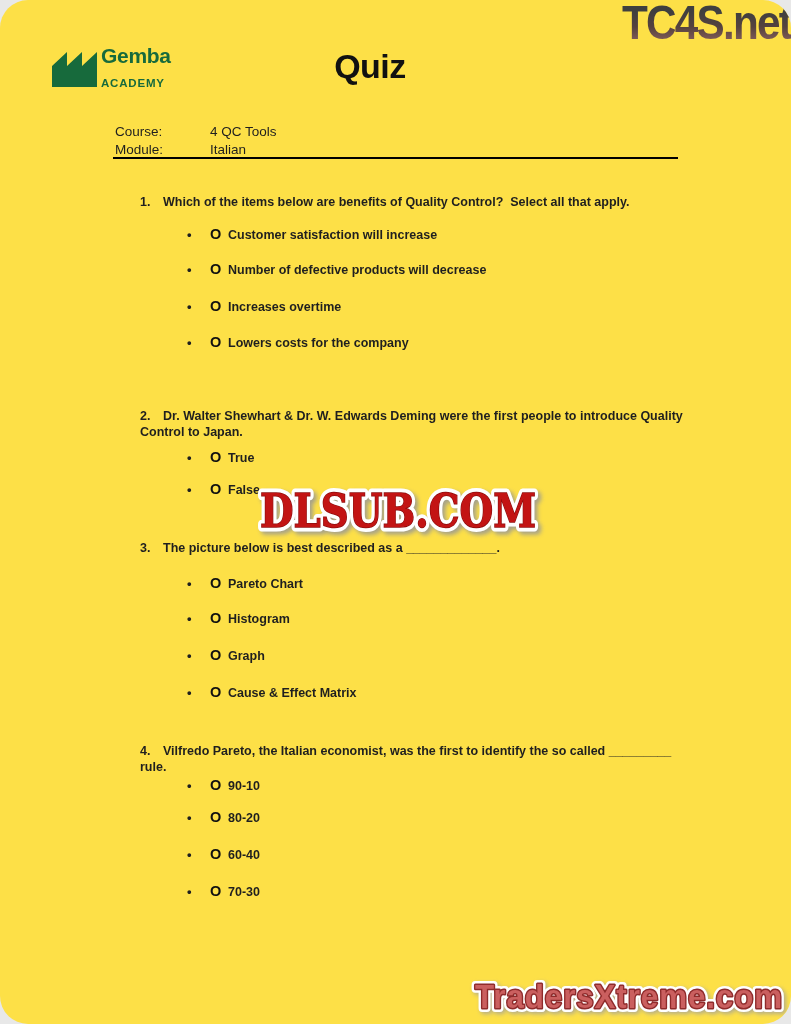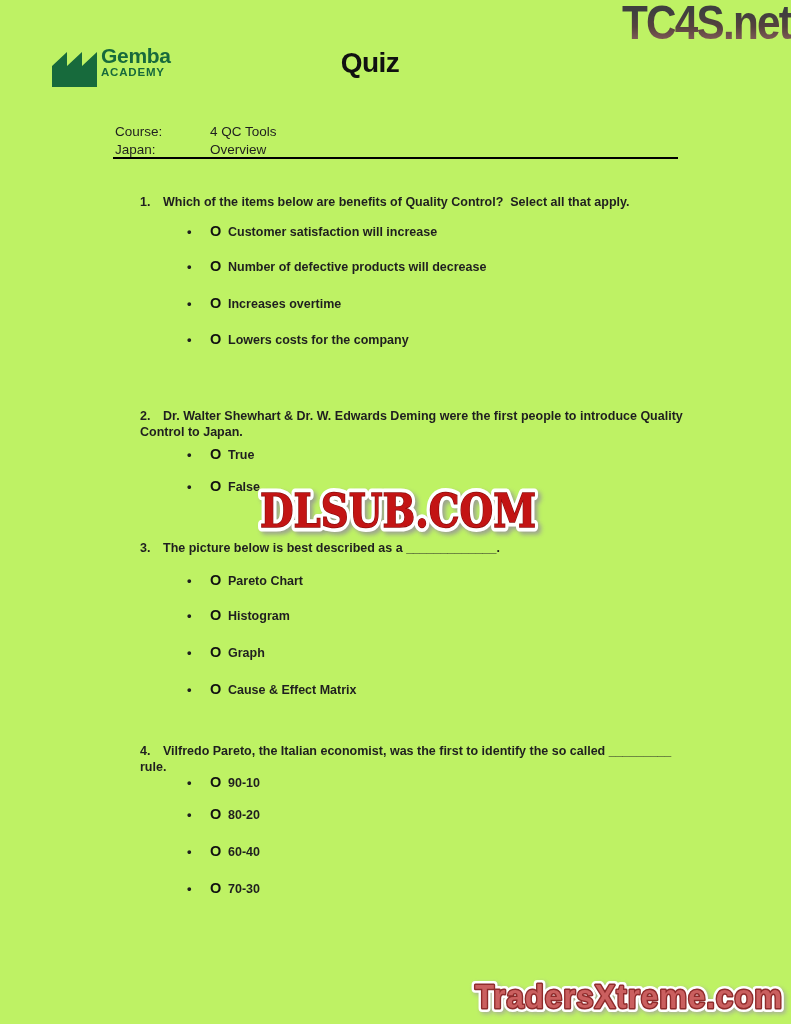--- a/index.html
+++ b/index.html
@@ -1,51 +1,51 @@
 <!DOCTYPE html>
 <html><head>
 <meta charset="utf-8">
 <style>
   html,body{margin:0;padding:0;background:#e8e8e8;}
   .page{
     position:relative;width:791px;height:1024px;margin:0 auto;
-    background:#bef264;overflow:hidden;
-    font-family:"Liberation Sans",sans-serif;color:#1f1f1f;
+    background:#fde047;overflow:hidden;
+    font-family:"Liberation Sans",sans-serif;color:#1f1f1f;border-radius:28px;
   }
   
   .tc4s{
     position:absolute;top:-5px;right:0px;
     font-family:"Liberation Sans",sans-serif;font-weight:bold;font-size:48px;
     letter-spacing:-2px;transform:scaleX(.88);transform-origin:right top;
     background:linear-gradient(to bottom,#3f3f3f 30%,#55423e 58%,#976964 95%);
     -webkit-background-clip:text;background-clip:text;color:transparent;
     white-space:nowrap;
   }
   
   .logo{position:absolute;left:52px;top:45px;display:flex;align-items:flex-start;}
   .logo svg{display:block;margin-top:2px;}
   .logo-text{margin-left:3px;line-height:1;}
   .logo-name{font-weight:bold;font-size:21px;color:#176a3c;letter-spacing:-0.3px;}
-  .logo-sub{font-weight:bold;font-size:11.5px;color:#176a3c;letter-spacing:0.8px;margin-top:1px;}
+  .logo-sub{font-weight:bold;font-size:11.5px;color:#176a3c;letter-spacing:0.8px;margin-top:12px;}
   
   .title{
     position:absolute;left:0;top:47px;width:740px;margin:0;text-align:center;
-    font-size:28px;font-weight:bold;color:#111;letter-spacing:-0.5px;
+    font-size:34px;font-weight:bold;color:#111;letter-spacing:-0.5px;
   }
   
   .meta{position:absolute;left:115px;top:123px;font-size:13.5px;line-height:18px;}
   .meta-row{display:flex;}
   .meta-label{width:95px;}
   .rule{position:absolute;left:113px;top:157px;width:565px;height:2px;background:#000;}
   
   .questions{position:absolute;left:140px;top:160px;width:548px;height:800px;}
   .question{position:absolute;left:0;width:548px;font-size:12.5px;line-height:16px;font-weight:bold;}
   .qnum{display:inline-block;width:23px;}
   .qtext{white-space:pre-wrap;}
-  .opt{position:absolute;left:0;padding-left:47px;line-height:13px;white-space:nowrap;}
+  .opt{position:absolute;left:0;padding-left:47px;line-height:19px;white-space:nowrap;}
   .opt .bullet{display:inline-block;width:23px;font-size:13px;}
   .opt .radio{display:inline-block;width:18px;font-size:14.5px;color:#111;}
   .opt .olabel{font-size:12.5px;}
   
   .wm-dlsub{position:absolute;left:248px;top:482px;filter:drop-shadow(3px 3px 2px rgba(150,150,150,.85));}
   .wm-traders{position:absolute;left:468px;top:977px;filter:drop-shadow(2px 2px 2px rgba(160,160,160,.8));}
   .wm-dlsub text{
     font-family:"DejaVu Serif","Liberation Serif",serif;font-weight:bold;font-size:46px;
   }
   .wm-traders text{
@@ -72,22 +72,22 @@
   </div>
 
   <h1 class="title">Quiz</h1>
 
   <div class="meta">
     <div class="meta-row">
       <span class="meta-label">Course:</span>
       <span class="meta-value">4 QC Tools</span>
     </div>
     <div class="meta-row">
-      <span class="meta-label">Japan:</span>
-      <span class="meta-value">Overview</span>
+      <span class="meta-label">Module:</span>
+      <span class="meta-value">Italian</span>
     </div>
   </div>
   <div class="rule"></div>
 
   <div class="questions" id="questions">
       <div class="question" style="top: 34px;"><span class="qnum">1.</span><span class="qtext">Which of the items below are benefits of Quality Control?  Select all that apply.</span><div class="opt" style="top: 31px;"><span class="bullet">•</span><span class="radio">O</span><span class="olabel">Customer satisfaction will increase</span></div><div class="opt" style="top: 66px;"><span class="bullet">•</span><span class="radio">O</span><span class="olabel">Number of defective products will decrease</span></div><div class="opt" style="top: 103px;"><span class="bullet">•</span><span class="radio">O</span><span class="olabel">Increases overtime</span></div><div class="opt" style="top: 139px;"><span class="bullet">•</span><span class="radio">O</span><span class="olabel">Lowers costs for the company</span></div></div>
       <div class="question" style="top: 248px;"><span class="qnum">2.</span><span class="qtext">Dr. Walter Shewhart &amp; Dr. W. Edwards Deming were the first people to introduce Quality Control to Japan.</span><div class="opt" style="top: 40px;"><span class="bullet">•</span><span class="radio">O</span><span class="olabel">True</span></div><div class="opt" style="top: 72px;"><span class="bullet">•</span><span class="radio">O</span><span class="olabel">False</span></div></div>
       <div class="question" style="top: 380px;"><span class="qnum">3.</span><span class="qtext">The picture below is best described as a _____________.</span><div class="opt" style="top: 34px;"><span class="bullet">•</span><span class="radio">O</span><span class="olabel">Pareto Chart</span></div><div class="opt" style="top: 69px;"><span class="bullet">•</span><span class="radio">O</span><span class="olabel">Histogram</span></div><div class="opt" style="top: 106px;"><span class="bullet">•</span><span class="radio">O</span><span class="olabel">Graph</span></div><div class="opt" style="top: 143px;"><span class="bullet">•</span><span class="radio">O</span><span class="olabel">Cause &amp; Effect Matrix</span></div></div>
       <div class="question" style="top: 583px;"><span class="qnum">4.</span><span class="qtext">Vilfredo Pareto, the Italian economist, was the first to identify the so called _________ rule.</span><div class="opt" style="top: 33px;"><span class="bullet">•</span><span class="radio">O</span><span class="olabel">90-10</span></div><div class="opt" style="top: 65px;"><span class="bullet">•</span><span class="radio">O</span><span class="olabel">80-20</span></div><div class="opt" style="top: 102px;"><span class="bullet">•</span><span class="radio">O</span><span class="olabel">60-40</span></div><div class="opt" style="top: 139px;"><span class="bullet">•</span><span class="radio">O</span><span class="olabel">70-30</span></div></div>
     </div>

